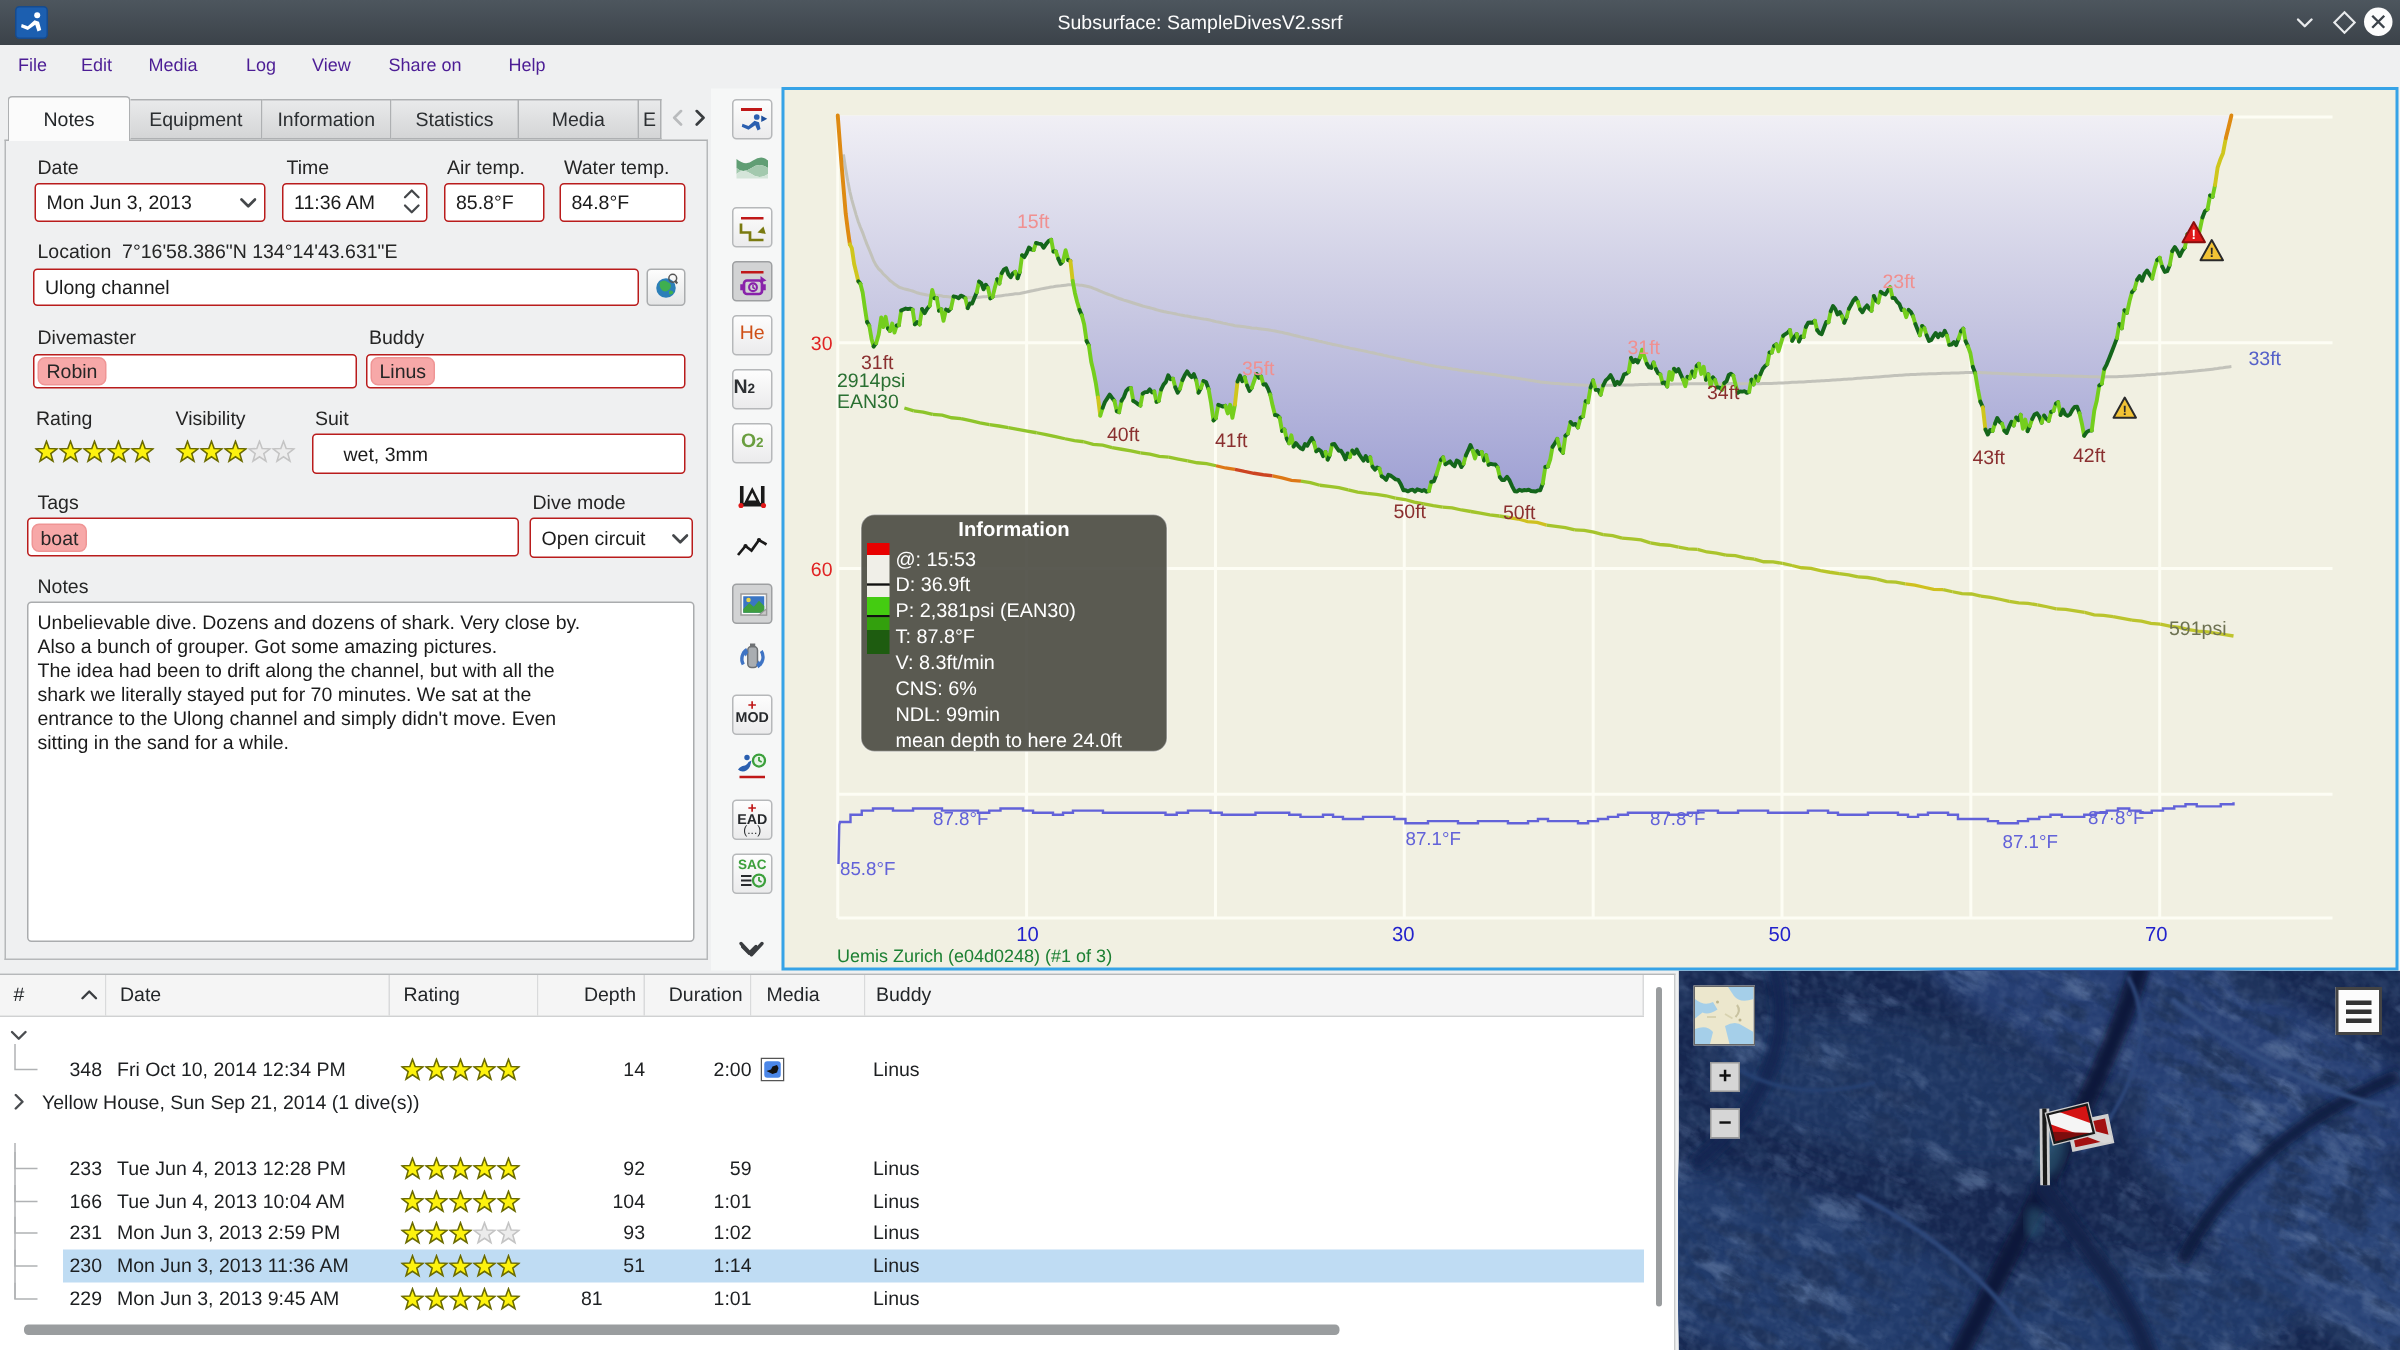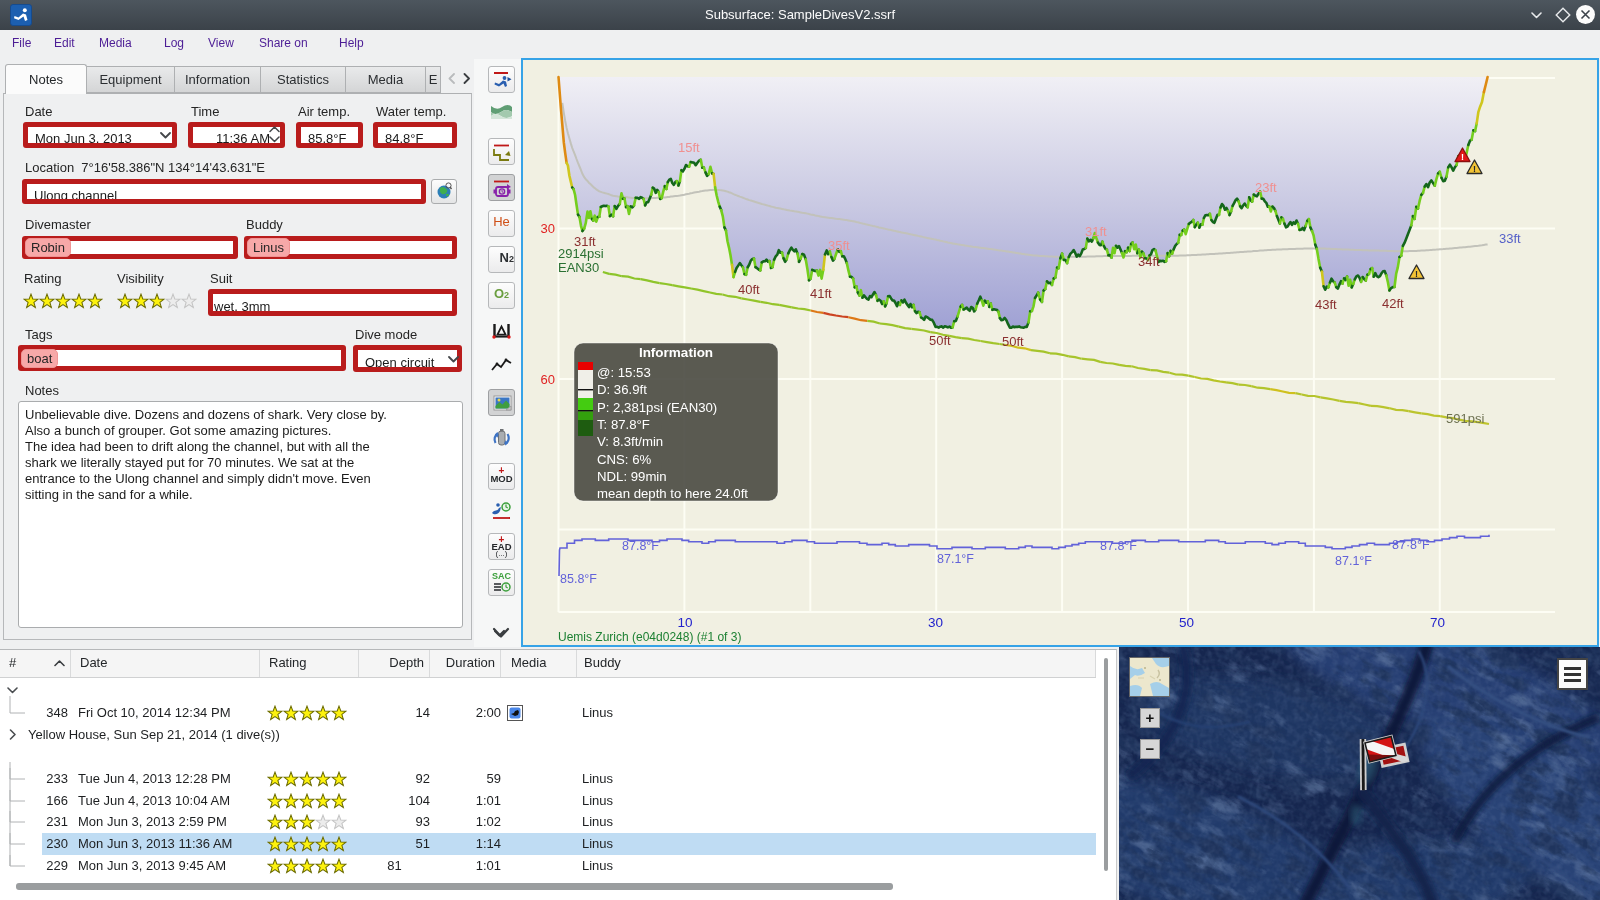--- a/index.html
+++ b/index.html
@@ -14,21 +14,21 @@
 .menu{position:absolute;top:36px;font-size:12px;color:#4c1d95}
 
 .tab{position:absolute;top:66px;height:27px;background:linear-gradient(#e9eaeb,#d4d5d6);
  border:1px solid #aeb0b2;border-left:none;font-size:13px;text-align:center;line-height:26px;color:#2b2e31}
 #tabnotes{left:5px;top:64px;width:82px;height:30px;background:#fbfbfb;border:1px solid #aeb0b2;
  border-bottom:none;border-radius:3px 3px 0 0;z-index:3}
 
 #lpanel{position:absolute;left:3px;top:93px;width:469px;height:547px;background:#eff0f1;
  border:1px solid #b6b8ba;border-top:1px solid #aeb0b2}
 .lbl{position:absolute;font-size:13px;color:#252525}
-.inp{position:absolute;background:#fff;border:5px solid #b91c1c;border-radius:3px;
+.inp{position:absolute;background:#fff;border:1px solid #b91c1c;border-radius:3px;
  font-size:13px;color:#1b1b1b;line-height:23px;padding-left:7px;white-space:nowrap;overflow:hidden}
 .pill{position:absolute;background:#f7a8a8;border:1px solid #ef9595;border-radius:5px;
  padding:0 5px;font-size:13px;line-height:17px;color:#262626}
 
 .tb{position:absolute;left:488px;width:27px;height:27px;border-radius:3px}
 .tb.raised{background:linear-gradient(#fdfdfd,#ebebec);border:1px solid #b6b8ba}
 .tb.sel{background:#d2d3d4;border:1px solid #9ea0a2}
 .tb svg{position:absolute;left:1px;top:1px}
 
 #profile{position:absolute;left:521px;top:58px;width:1078px;height:589px;
@@ -85,21 +85,21 @@
   </svg>
 <div id="lpanel"></div>
 <div class="lbl" style="left:25px;top:104px">Date</div>
 <div class="lbl" style="left:191px;top:104px">Time</div>
 <div class="lbl" style="left:298px;top:104px">Air temp.</div>
 <div class="lbl" style="left:376px;top:104px">Water temp.</div>
 <div class="inp" style="left:23px;top:122px;width:154px;height:26px;line-height:24px;padding-left:7px">Mon Jun 3, 2013</div>
 <svg class="abs" style="left:160px;top:130px" width="11" height="11" viewBox="0 0 11 11">
     <polyline points="1,3 5.5,7.5 10,3" fill="none" stroke="#44474a" stroke-width="1.8" stroke-linecap="round" stroke-linejoin="round"></polyline>
   </svg>
-<div class="inp" style="left:188px;top:122px;width:97px;height:26px;line-height:24px;padding-left:23px">11:36 AM</div>
+<div class="inp" style="left:188px;top:122px;width:97px;height:26px;line-height:24px;padding-left:7px">11:36 AM</div>
 <svg class="abs" style="left:269px;top:124px" width="11" height="11" viewBox="0 0 11 11">
     <polyline points="1,7.5 5.5,3 10,7.5" fill="none" stroke="#44474a" stroke-width="1.5" stroke-linecap="round" stroke-linejoin="round"></polyline>
   </svg>
 <svg class="abs" style="left:269px;top:134px" width="11" height="11" viewBox="0 0 11 11">
     <polyline points="1,3 5.5,7.5 10,3" fill="none" stroke="#44474a" stroke-width="1.5" stroke-linecap="round" stroke-linejoin="round"></polyline>
   </svg>
 <div class="inp" style="left:296px;top:122px;width:67px;height:26px;line-height:24px;padding-left:7px">85.8°F</div>
 <div class="inp" style="left:373px;top:122px;width:84px;height:26px;line-height:24px;padding-left:7px">84.8°F</div>
 <div class="lbl" style="left:25px;top:160px">Location&nbsp;&nbsp;7°16'58.386"N 134°14'43.631"E</div>
 <div class="inp" style="left:22px;top:179px;width:404px;height:25px;line-height:23px;padding-left:7px">Ulong channel</div>
@@ -143,21 +143,21 @@
   </svg>
 <svg class="abs" style="left:149px;top:293px" width="16" height="17" viewBox="0 0 20 21">
     <polygon points="10.00,1.30 12.23,7.43 18.75,7.66 13.61,11.67 15.41,17.94 10.00,14.30 4.59,17.94 6.39,11.67 1.25,7.66 7.77,7.43" fill="#fdf20e" stroke="#6b6b00" stroke-width="1.3"></polygon>
   </svg>
 <svg class="abs" style="left:165px;top:293px" width="16" height="17" viewBox="0 0 20 21">
     <polygon points="10.00,1.30 12.23,7.43 18.75,7.66 13.61,11.67 15.41,17.94 10.00,14.30 4.59,17.94 6.39,11.67 1.25,7.66 7.77,7.43" fill="#ececec" stroke="#c4c4c4" stroke-width="1.3"></polygon>
   </svg>
 <svg class="abs" style="left:181px;top:293px" width="16" height="17" viewBox="0 0 20 21">
     <polygon points="10.00,1.30 12.23,7.43 18.75,7.66 13.61,11.67 15.41,17.94 10.00,14.30 4.59,17.94 6.39,11.67 1.25,7.66 7.77,7.43" fill="#ececec" stroke="#c4c4c4" stroke-width="1.3"></polygon>
   </svg>
-<div class="inp" style="left:208px;top:289px;width:249px;height:27px;line-height:25px;padding-left:1px">wet, 3mm</div>
+<div class="inp" style="left:208px;top:289px;width:249px;height:27px;line-height:25px;padding-left:20px">wet, 3mm</div>
 <div class="lbl" style="left:25px;top:327px">Tags</div>
 <div class="lbl" style="left:355px;top:327px">Dive mode</div>
 <div class="inp" style="left:18px;top:345px;width:328px;height:26px;line-height:24px;padding-left:7px"></div>
 <div class="pill" style="left:21px;top:349px">boat</div>
 <div class="inp" style="left:353px;top:345px;width:109px;height:27px;line-height:25px;padding-left:7px">Open circuit</div>
 <svg class="abs" style="left:448px;top:354px" width="11" height="11" viewBox="0 0 11 11">
     <polyline points="1,3 5.5,7.5 10,3" fill="none" stroke="#44474a" stroke-width="1.8" stroke-linecap="round" stroke-linejoin="round"></polyline>
   </svg>
 <div class="lbl" style="left:25px;top:383px">Notes</div>
 <div class="abs" style="left:18px;top:401px;width:445px;height:227px;background:#fff;border:1px solid #aaacae;border-radius:3px;padding:5px 6px;font-size:13px;line-height:16px;color:#1b1b1b">Unbelievable dive. Dozens and dozens of shark. Very close by.<br>Also a bunch of grouper. Got some amazing pictures.<br>The idea had been to drift along the channel, but with all the<br>shark we literally stayed put for 70 minutes. We sat at the<br>entrance to the Ulong channel and simply didn't move. Even<br>sitting in the sand for a while.</div>
@@ -192,21 +192,21 @@
       <rect x="3.5" y="13.5" width="3" height="4" fill="#8822aa"></rect>
       <rect x="17.5" y="13.5" width="3" height="4" fill="#8822aa"></rect>
       <circle cx="12" cy="15.5" r="2.6" fill="none" stroke="#8822aa" stroke-width="1.4"></circle>
       <path d="M12 14 v1.7 l1.3 .8" stroke="#8822aa" stroke-width="1" fill="none"></path>
     </svg>
   </div>
 <div class="tb raised" style="top:210px">
     <div style="position:absolute;left:0;top:3px;width:100%;text-align:center;font-size:13px;font-weight:normal;color:#cf4f16">He</div>
   </div>
 <div class="tb raised" style="top:246px">
-    <div style="position:absolute;left:0;top:3px;width:100%;text-align:right;font-size:13px;font-weight:bold;color:#2d3033">N<span style="font-size:9px">2</span></div>
+    <div style="position:absolute;left:0;top:3px;width:100%;text-align:left;font-size:13px;font-weight:bold;color:#2d3033">N<span style="font-size:9px">2</span></div>
   </div>
 <div class="tb raised" style="top:282px">
     <div style="position:absolute;left:0;top:3px;width:100%;text-align:center;font-size:13px;font-weight:bold;color:#6a9e3f">O<span style="font-size:9px">2</span></div>
   </div>
 <div class="tb flat" style="top:317px">
     <svg width="25" height="25" viewBox="0 0 25 25">
       <path d="M5.5 6 v12 M19.5 6 v12" stroke="#1a1a1a" stroke-width="2.4"></path>
       <path d="M12.5 8.5 l4 8 h-8z" fill="none" stroke="#1a1a1a" stroke-width="1.7"></path>
       <path d="M5 18.5 h15" stroke="#1a1a1a" stroke-width="2.2"></path>
       <circle cx="5" cy="19" r="1.7" fill="#e01818"></circle>

